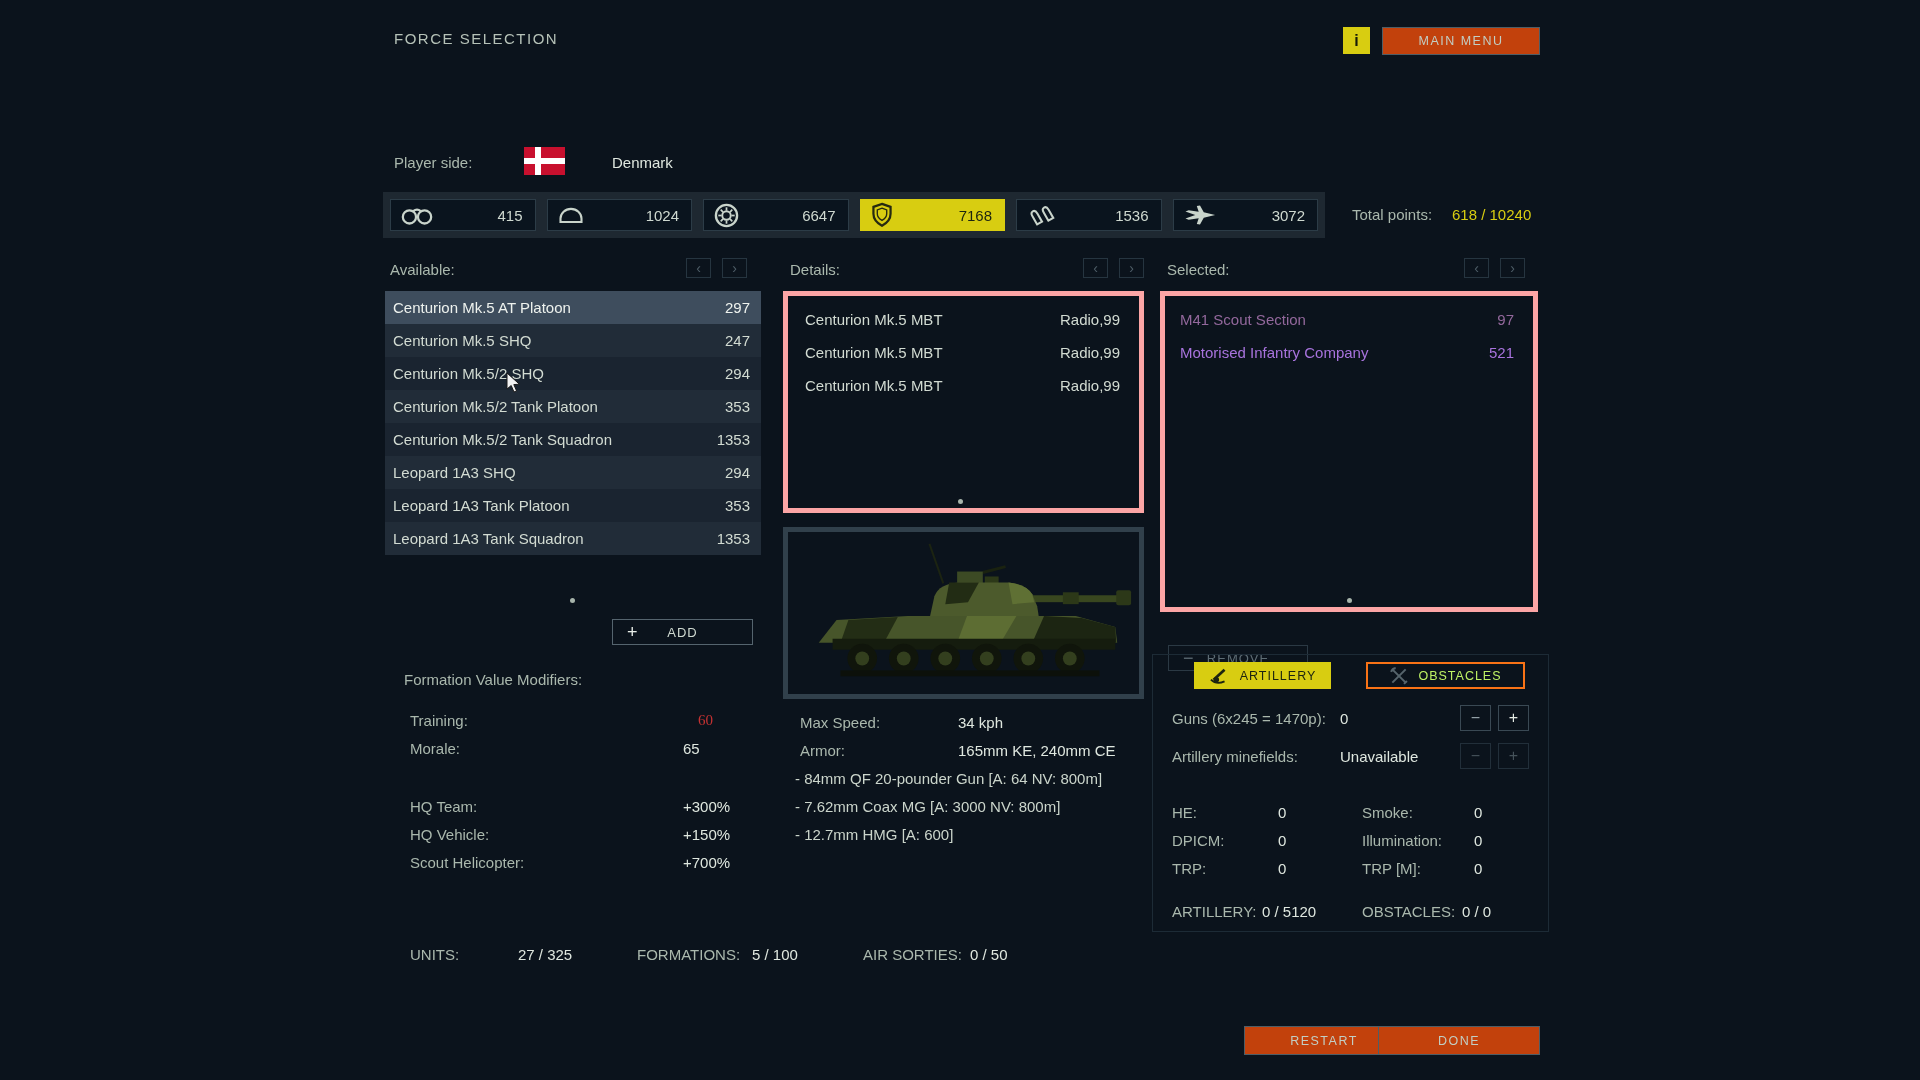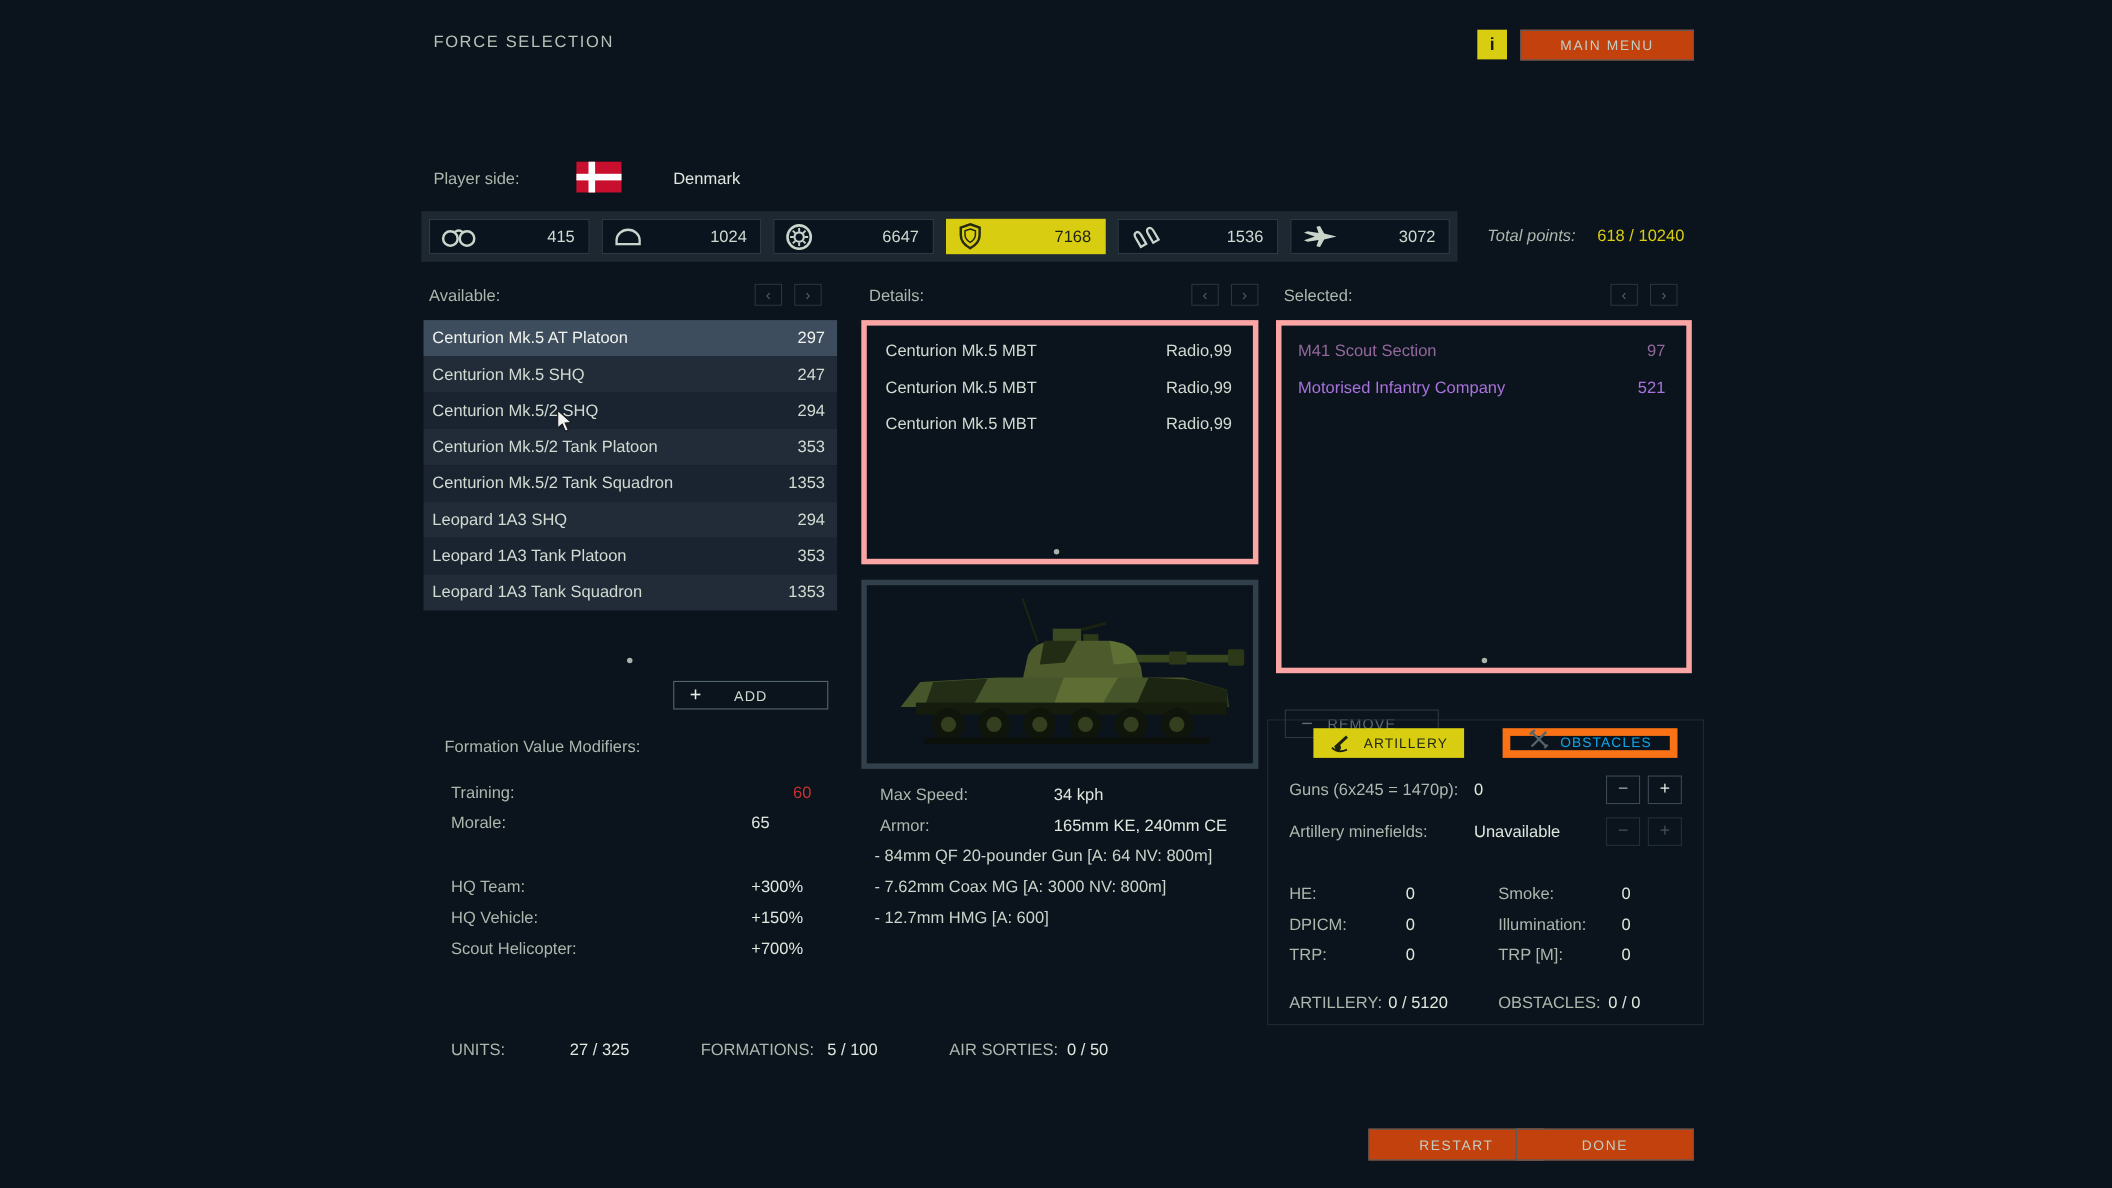--- a/index.html
+++ b/index.html
@@ -46,21 +46,21 @@
   .srow.c2{color:var(--item2);}
   
   .cmd-btn{border:1px solid #55646e;background:transparent;display:flex;align-items:center;
            justify-content:center;font-size:13px;letter-spacing:1px;color:#cfd9d0;position:relative;box-sizing:border-box;}
   .cmd-btn .sign{position:absolute;left:14px;top:50%;transform:translateY(-50%);font-size:18px;color:#e8eee8;}
   .cmd-btn.dim{border-color:#2b3944;color:#5e6c74;}
   .cmd-btn.dim .sign{color:#5e6c74;}
   
   .tab-on{background:var(--accent);color:#1c2410;display:flex;align-items:center;gap:9px;
           justify-content:center;font-size:12.5px;letter-spacing:1px;box-sizing:border-box;}
-  .tab-off{border:7px solid #f97316;color:#0ea5e9;display:flex;align-items:flex-end;gap:9px;
+  .tab-off{border:2px solid #f97316;color:#bef264;display:flex;align-items:center;gap:9px;
            justify-content:center;font-size:12.5px;letter-spacing:1px;box-sizing:border-box;}
   
   .step{width:31px;height:26px;border:1px solid #3a4954;color:#9aa8ae;display:flex;align-items:center;
         justify-content:center;font-size:16px;box-sizing:border-box;}
   .step.plus{color:#e4ebe4;}
   .step.dis{border-color:#222f3a;color:#45525a;}
   .red{color:var(--danger);}
   .faint-box{border:1px solid #1d2b36;box-sizing:border-box;}
 </style>
 </head>
@@ -137,21 +137,21 @@
       </svg>
       <span>1536</span>
     </div>
     <div class="pbox">
       <svg width="34" height="26" viewBox="0 0 36 26">
         <path d="M34,13 L22,10 L18,3 L14.6,3.6 L16.6,9.6 L6,8 L2.6,9.4 L13,13 L2.6,16.6 L6,18 L16.6,16.4 L14.6,22.4 L18,23 L22,16 Z" fill="#c9d4cb"></path>
       </svg>
       <span>3072</span>
     </div>
   </div>
-  <div class="abs lbl" style="left:1352px;top:206px;font-style:italic;">Total points:</div>
+  <div class="abs lbl" style="left:1352px;top:206px;">Total points:</div>
   <div class="abs total-val" style="left:1452px;top:206px;">618 / 10240</div>
 
   <div class="abs lbl" style="left:390px;top:261px;">Available:</div>
   <div class="abs chv" style="left:686px;top:258px;"><span>‹</span></div>
   <div class="abs chv" style="left:722px;top:258px;"><span>›</span></div>
 
   <div class="abs ulist" style="left:385px;top:291px;">
     <div class="urow selected">
       <span>Centurion Mk.5 AT Platoon</span>
       <span>297</span>
@@ -273,21 +273,21 @@
   </div>
   <div class="abs dot" style="left:1347px;top:598px;"></div>
 
   <div class="abs cmd-btn dim" style="left:1168px;top:619px;width:140px;height:26px;">
     <span class="sign">−</span>
     <span>REMOVE</span>
   </div>
 
   <div class="abs lbl" style="left:404px;top:671px;">Formation Value Modifiers:</div>
   <div class="abs lbl" style="left:410px;top:712px;">Training:</div>
-  <div class="abs red" style="left:721px;top:712px;">60</div>
+  <div class="abs red" style="left:698px;top:712px;font-family:Liberation Serif, serif;">60</div>
   <div class="abs lbl" style="left:410px;top:740px;">Morale:</div>
   <div class="abs val" style="left:683px;top:740px;">65</div>
   <div class="abs lbl" style="left:410px;top:798px;">HQ Team:</div>
   <div class="abs val" style="left:683px;top:798px;">+300%</div>
   <div class="abs lbl" style="left:410px;top:826px;">HQ Vehicle:</div>
   <div class="abs val" style="left:683px;top:826px;">+150%</div>
   <div class="abs lbl" style="left:410px;top:854px;">Scout Helicopter:</div>
   <div class="abs val" style="left:683px;top:854px;">+700%</div>
 
   <div class="abs faint-box" style="left:1152px;top:654px;width:397px;height:278px;"></div>

